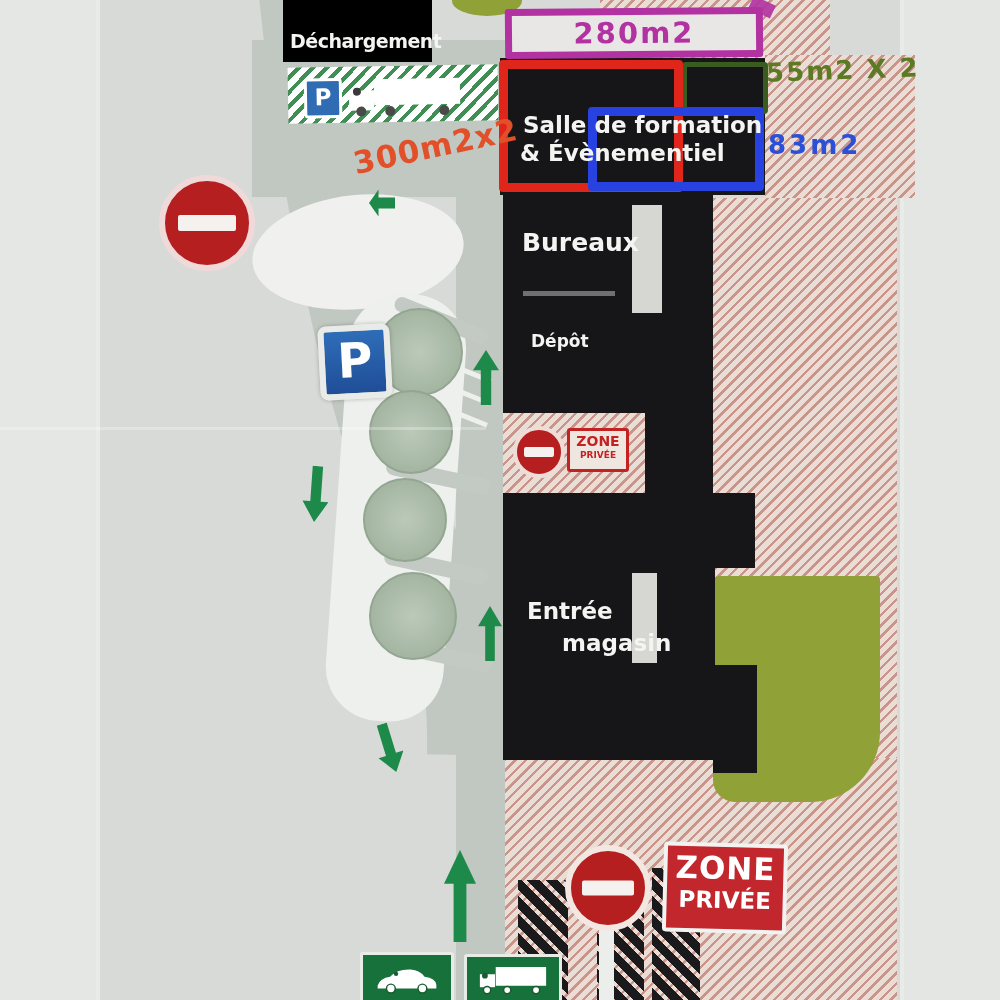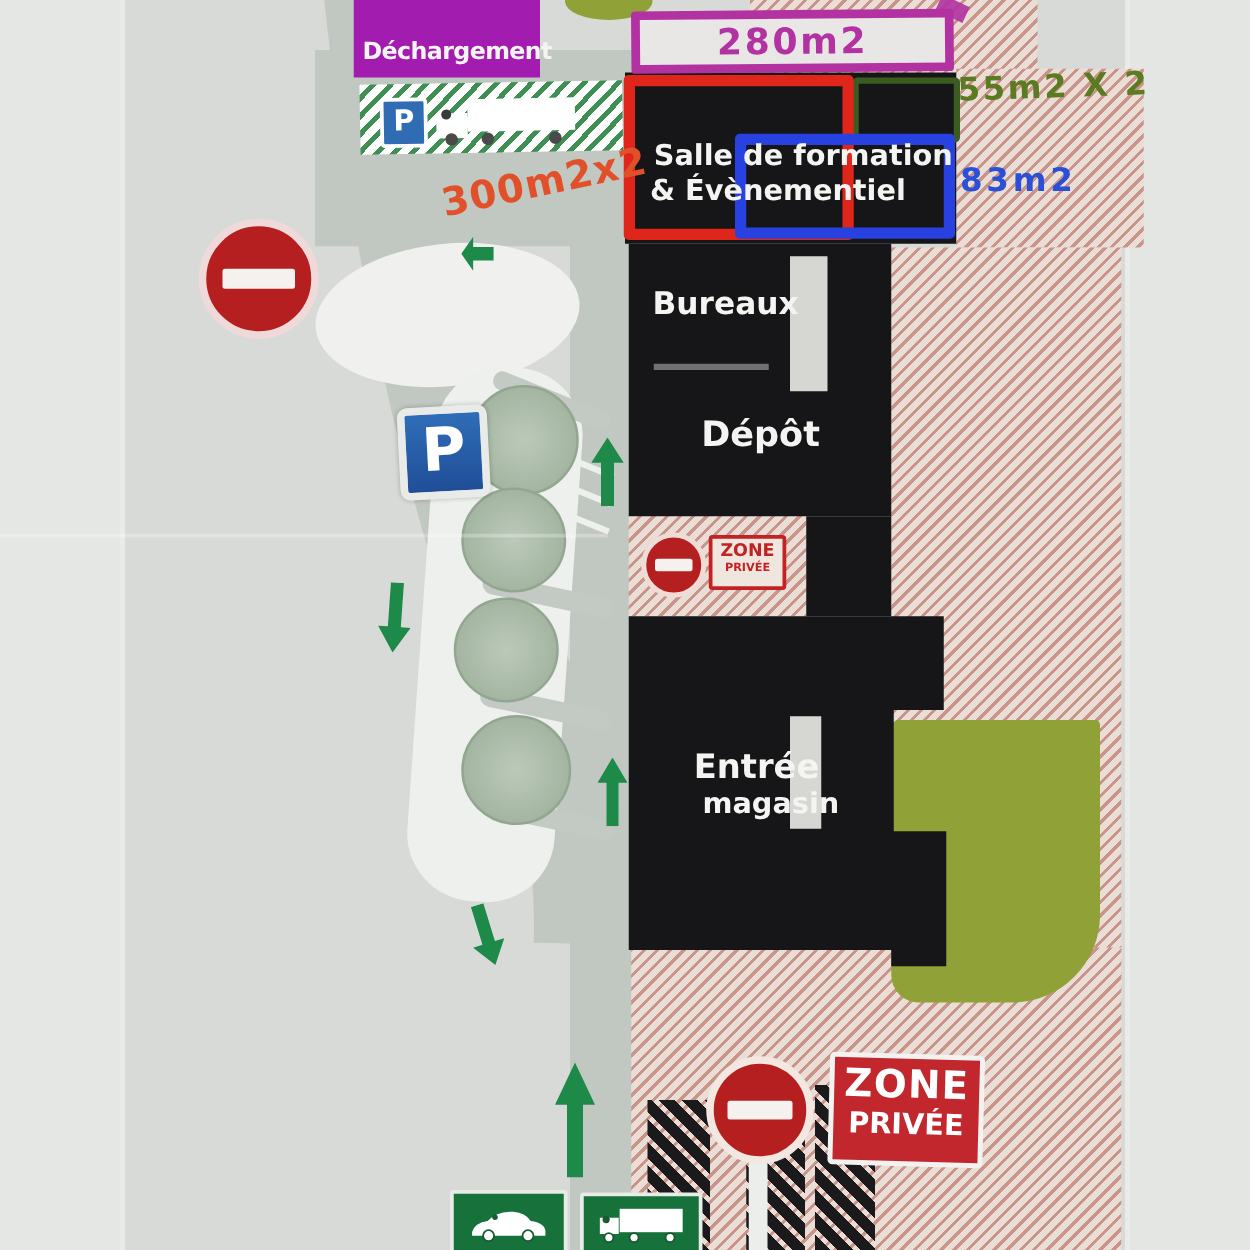--- a/index.html
+++ b/index.html
@@ -106,21 +106,21 @@
   <div class="abs bld" style="left:500px;top:58px;width:265px;height:137px;"></div>
   <div class="abs bld" style="left:503px;top:195px;width:210px;height:218px;"></div>
   <div class="abs bld" style="left:645px;top:413px;width:68px;height:80px;"></div>
   <div class="abs bld" style="left:503px;top:493px;width:252px;height:75px;"></div>
   <div class="abs bld" style="left:503px;top:568px;width:212px;height:192px;"></div>
   <div class="abs bld" style="left:713px;top:665px;width:44px;height:108px;"></div>
 
   <div class="abs door" style="left:632px;top:205px;width:30px;height:108px;"></div>
   <div class="abs door" style="left:632px;top:573px;width:25px;height:90px;"></div>
 
-  <div class="abs" style="left:283px;top:0;width:149px;height:62px;background:#a21caf;z-index:4;">
+  <div class="abs" style="left:283px;top:0;width:149px;height:62px;background:#000000;z-index:4;">
     <div class="abs bldtxt" style="left:7px;top:30px;font-size:19px;letter-spacing:-0.5px;">Déchargement</div>
   </div>
 
   <div class="abs" style="left:288px;top:66px;width:210px;height:56px;z-index:4;transform:rotate(-1deg);
               background:repeating-linear-gradient(135deg,#ffffff 0 6px,#3f8f55 6px 10px);">
     <div class="abs" style="left:16px;top:11px;width:32px;height:34px;background:#2f6cb3;border:3px solid #fff;
                 border-radius:4px;color:#fff;font-weight:bold;font-size:23px;text-align:center;line-height:33px;">P</div>
     <svg class="abs" style="left:58px;top:10px;" width="120" height="40" viewBox="0 0 120 40">
       <rect x="28" y="3" width="86" height="26" fill="#fff"></rect>
       <path d="M3,14 h25 v20 h-25 z" fill="#fff"></path>
@@ -146,23 +146,23 @@
   <div class="abs obox" style="left:588px;top:107px;width:158px;height:66px;border:9px solid var(--outline-blue);"></div>
 
   <div class="abs bldtxt" style="left:523px;top:112px;font-size:23px;z-index:8;">Salle de formation</div>
   <div class="abs bldtxt" style="left:520px;top:140px;font-size:23px;z-index:8;">&amp; Évènementiel</div>
 
   <div class="abs anno" style="left:766px;top:55px;font-size:26px;color:var(--annotation-green);transform:rotate(-2deg);letter-spacing:2px;">55m2 X 2</div>
   <div class="abs anno" style="left:768px;top:130px;font-size:26px;color:var(--annotation-blue);letter-spacing:3px;">83m2</div>
 
   <div class="abs bldtxt" style="left:522px;top:228px;font-size:25px;">Bureaux</div>
   <div class="abs" style="left:523px;top:291px;width:92px;height:5px;background:#707070;z-index:6;"></div>
-  <div class="abs bldtxt" style="left:561px;top:331px;font-size:28px;">Dépôt</div>
-
-  <div class="abs bldtxt" style="left:527px;top:598px;font-size:27px;margin-left:28px;">Entrée</div>
+  <div class="abs bldtxt" style="left:531px;top:331px;font-size:17px;">Dépôt</div>
+
+  <div class="abs bldtxt" style="left:527px;top:598px;font-size:23px;">Entrée</div>
   <div class="abs bldtxt" style="left:514px;top:630px;font-size:23px;margin-left:48px;">magasin</div>
 
   <div class="abs noentry" style="left:513px;top:426px;width:44px;height:44px;border:4px solid #f0dcd6;">
     <span class="bar" style="width:30px;height:10px;"></span>
   </div>
   <div class="abs zonebox" style="left:567px;top:428px;width:56px;height:38px;border:3px solid #c32222;background:#f0e6e0;
               color:#c32222;border-radius:3px;">
     <div style="font-size:14px;line-height:17px;margin-top:2px;">ZONE</div>
     <div style="font-size:9px;line-height:10px;">PRIVÉE</div>
   </div>

